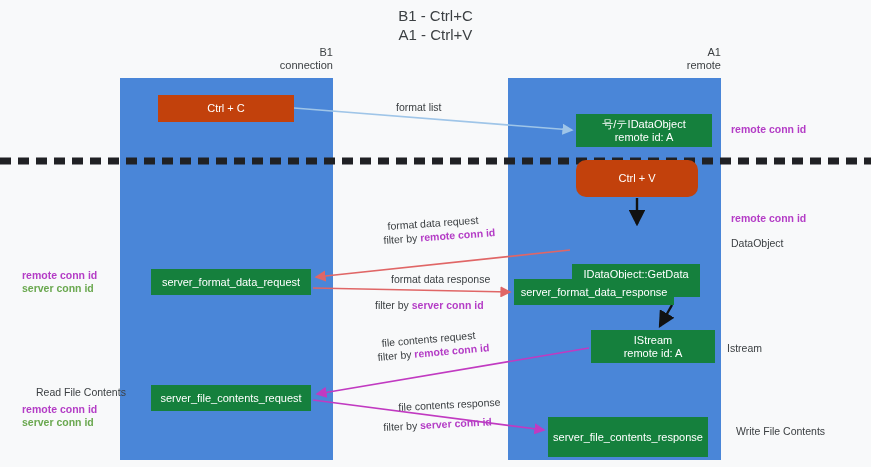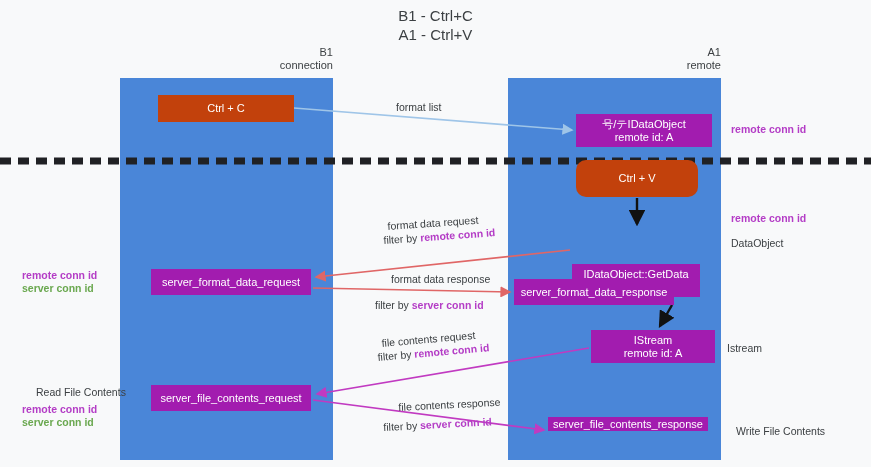--- a/index.html
+++ b/index.html
@@ -28,31 +28,31 @@
   .col-head-b1{left:120px;top:46px;width:213px;}
   .col-head-a1{left:508px;top:46px;width:213px;}
 
   .node{
     position:absolute;box-sizing:border-box;
     display:flex;align-items:center;justify-content:center;
     text-align:center;color:#ffffff;font-size:11px;line-height:13px;
     white-space:pre-line;padding:2px 4px;
   }
   .node.green{background:#c2410c;}
-  .node.orange{background:#a21caf;}
+  .node.orange{background:#15803d;}
 
   .n-ctrlc{left:158px;top:95px;width:136px;height:27px;}
   .n-idataobject{left:576px;top:114px;width:136px;height:33px;}
   .n-ctrlv{left:576px;top:160px;width:122px;height:37px;border-radius:10px;}
   .n-getdata{left:572px;top:228px;width:128px;height:33px;margin-top:36px;}
   .n-fmt-req{left:151px;top:269px;width:160px;height:26px;}
   .n-fmt-resp{left:514px;top:279px;width:160px;height:26px;}
   .n-istream{left:591px;top:330px;width:124px;height:33px;}
   .n-file-req{left:151px;top:385px;width:160px;height:26px;}
-  .n-file-resp{left:548px;top:417px;width:160px;height:14px;text-align:center;}
+  .n-file-resp{left:548px;top:417px;width:160px;height:40px;text-align:center;}
 
   .edge-label{
     position:absolute;font-size:10.5px;color:#3c4043;line-height:14px;
     white-space:nowrap;
   }
   .edge-label .hl-purple{color:#b43dc6;font-weight:bold;}
 
   .side-label{
     position:absolute;font-size:10.5px;color:#3c4043;line-height:14px;
     white-space:nowrap;

